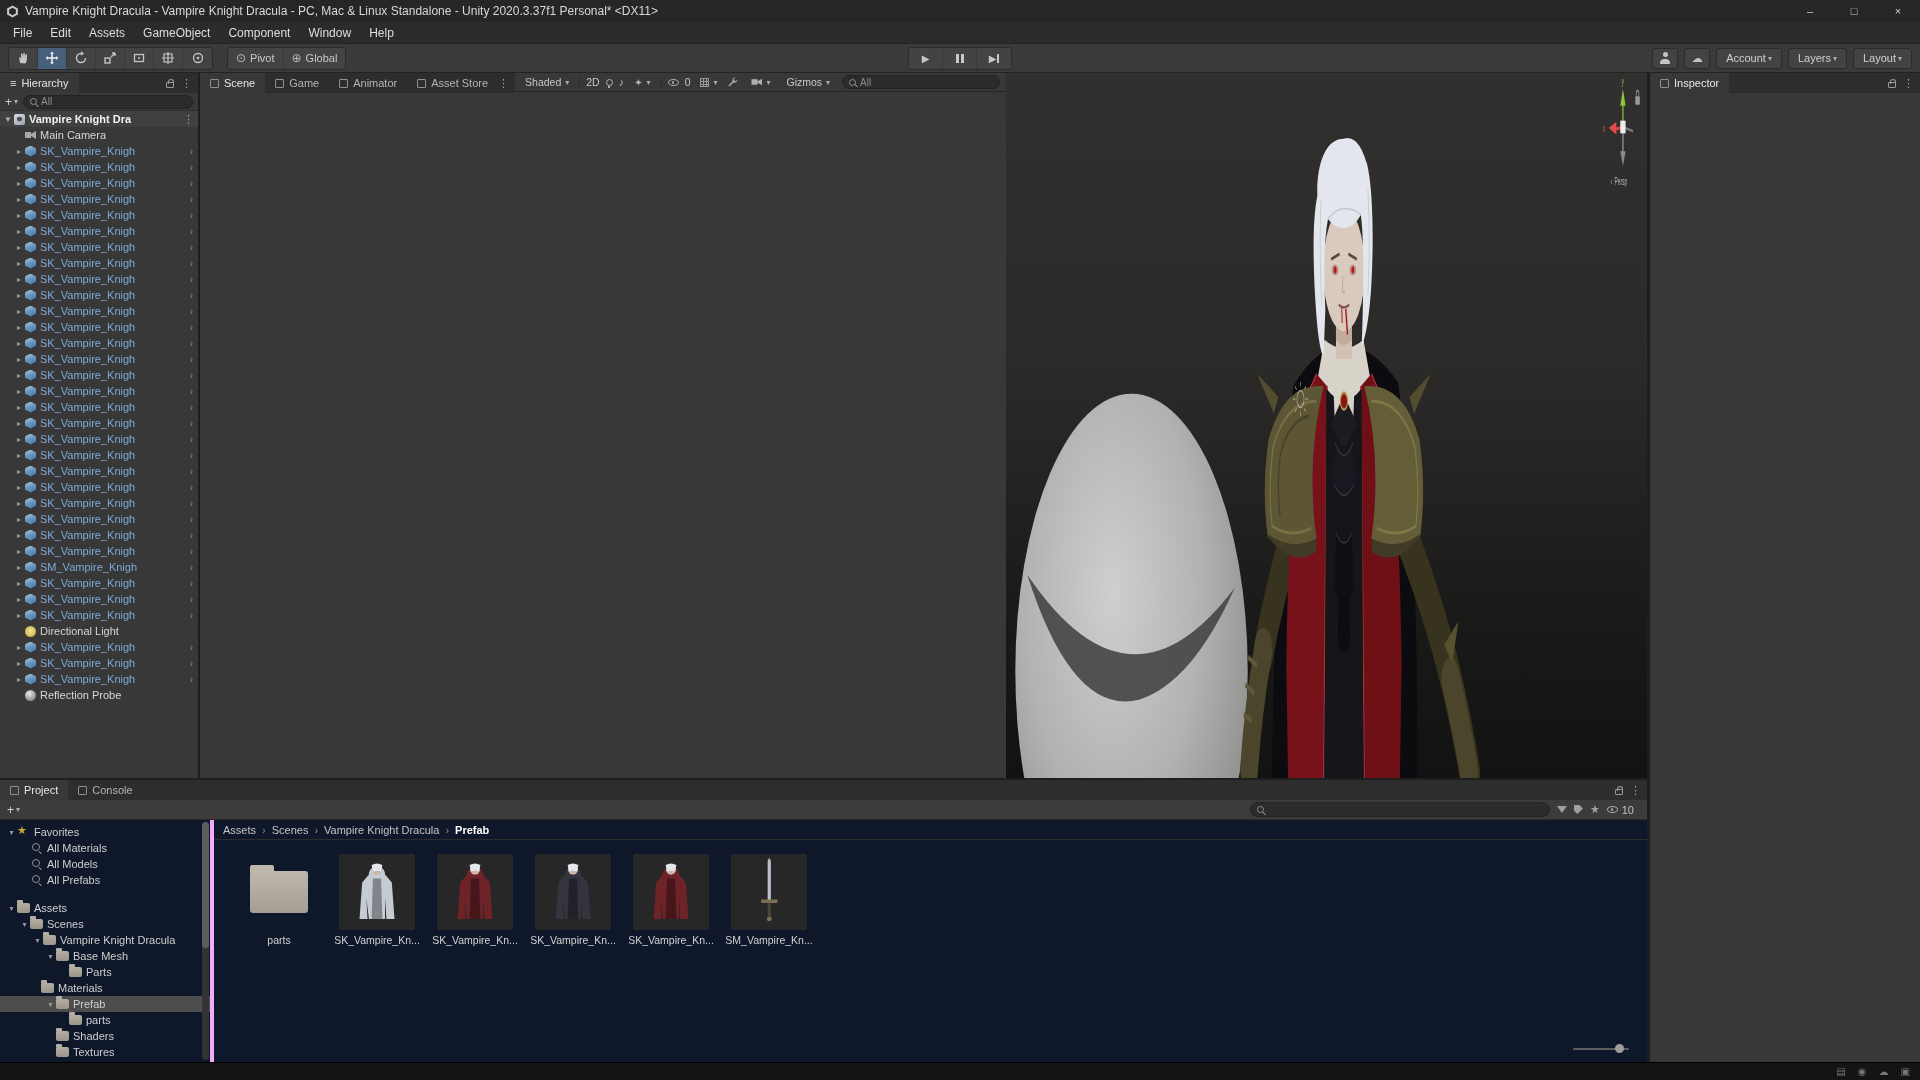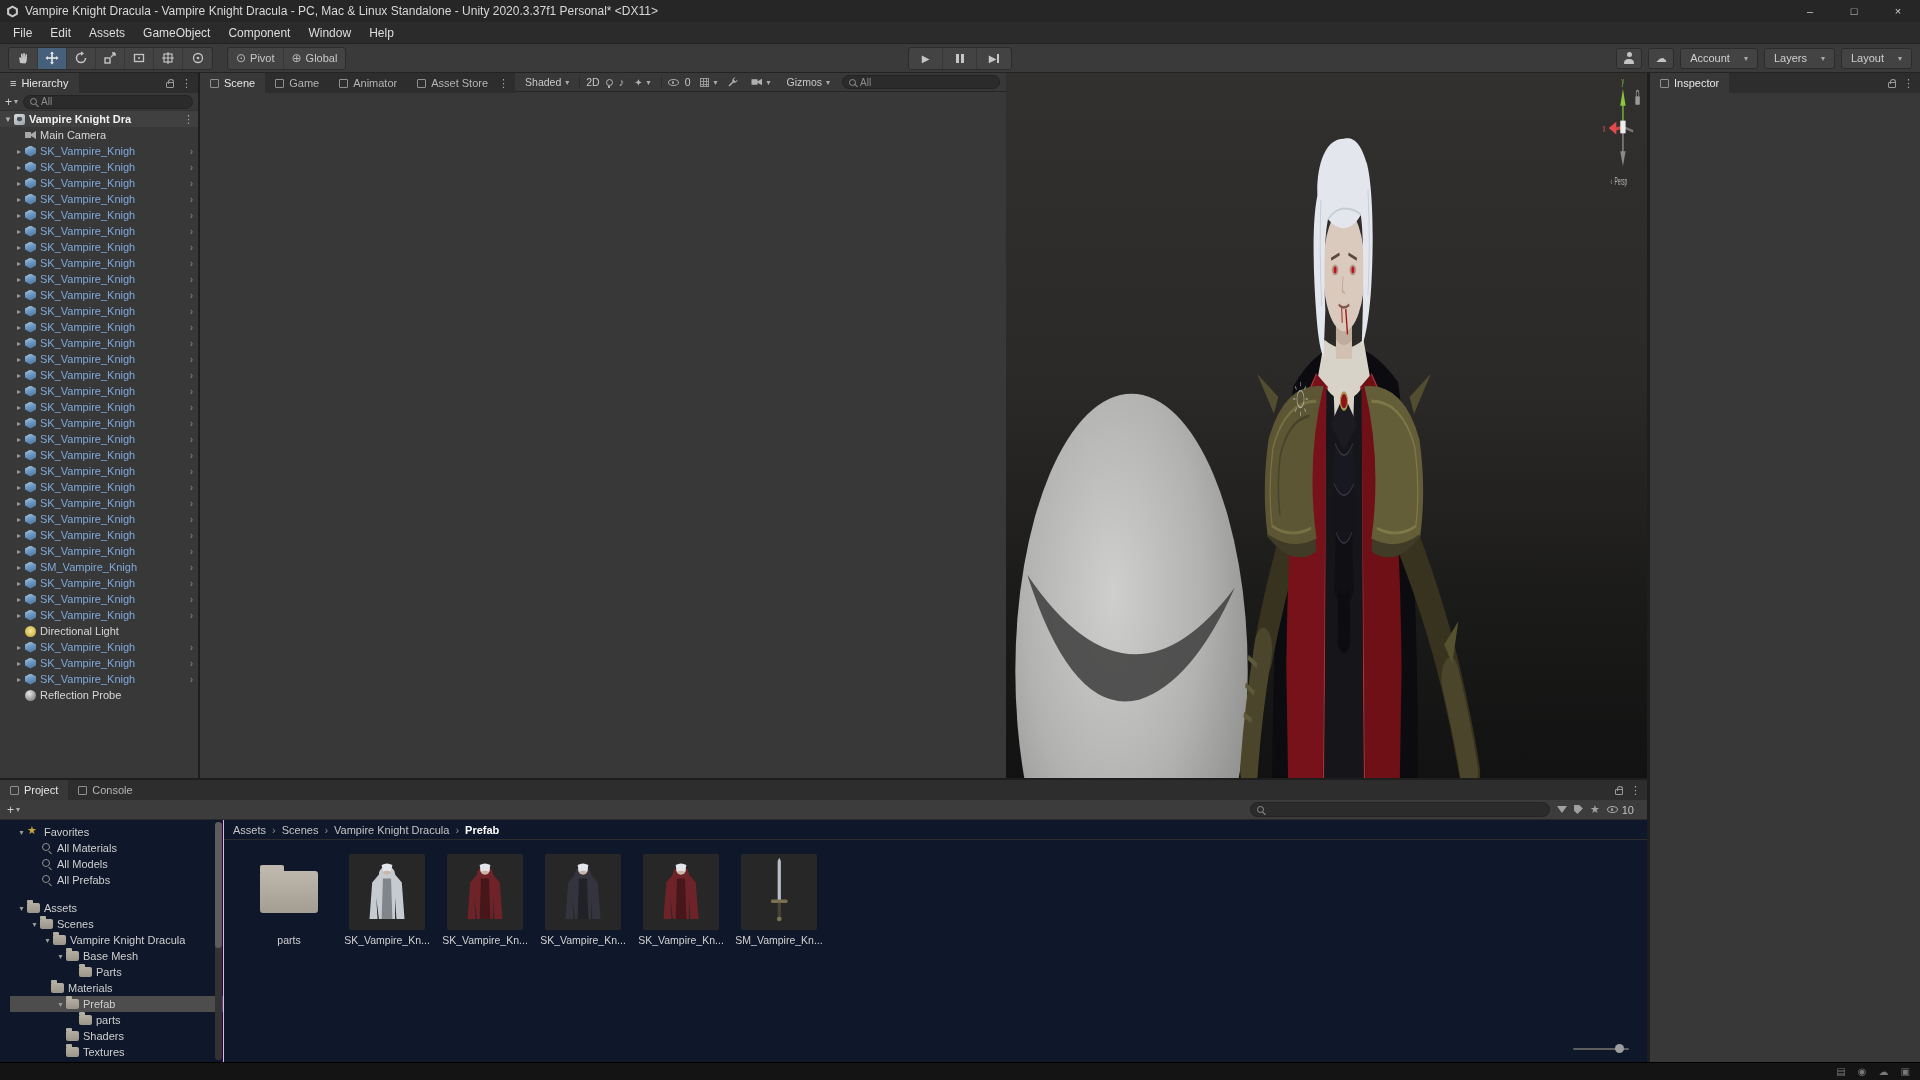--- a/index.html
+++ b/index.html
@@ -35,21 +35,21 @@
   .transport-btn{width:34px;height:21px;display:flex;align-items:center;justify-content:center;color:#c6c6c6;border-right:1px solid #383838;font-size:10px;}
   .transport-btn:last-child{border-right:none;}
   .pause-bars{display:flex;gap:2px;}
   .pause-bars i{width:3px;height:9px;background:#c6c6c6;display:block;}
   .step-bar{width:2px;height:9px;background:#c6c6c6;display:inline-block;margin-left:1px;}
   .tb-right{margin-left:auto;display:flex;align-items:center;gap:6px;}
   .icon-btn{width:26px;height:21px;display:flex;align-items:center;justify-content:center;background:#434343;border:1px solid #2b2b2b;border-radius:3px;color:#c4c4c4;}
   .person{width:12px;height:12px;position:relative;}
   .person::before{content:"";position:absolute;left:3.5px;top:0;width:5px;height:5px;border-radius:50%;background:#c4c4c4;}
   .person::after{content:"";position:absolute;left:1px;bottom:0;width:10px;height:5px;border-radius:5px 5px 1px 1px;background:#c4c4c4;}
-  .dd-btn{height:21px;display:flex;align-items:center;gap:14px;padding:0 9px;background:#434343;border:1px solid #2b2b2b;border-radius:3px;color:#d0d0d0;font-size:11px;}
+  .dd-btn{height:21px;display:flex;align-items:center;gap:2px;padding:0 9px;background:#434343;border:1px solid #2b2b2b;border-radius:3px;color:#d0d0d0;font-size:11px;}
   .caret{font-size:8px;color:#aaa;}
 
   
   .content-row{height:989px;display:flex;flex:none;}
   .left-col{width:1647px;display:flex;flex-direction:column;flex:none;}
   .main-top{height:705px;display:flex;flex:none;}
   .v-divider{width:3px;background:#1e1e1e;flex:none;}
 
   
   .strip{height:20px;background:#2d2d2d;display:flex;align-items:stretch;flex:none;}
@@ -115,21 +115,21 @@
 
   
   .project{height:284px;border-top:2px solid #1e1e1e;background:#0f172a;display:flex;flex-direction:column;flex:none;}
   .proj-toolbar{height:20px;background:#3c3c3c;border-bottom:1px solid #2a2a2a;display:flex;align-items:center;gap:7px;padding:0 7px;flex:none;}
   .proj-toolbar .searchbox{width:300px;margin-left:auto;height:15px;}
   .funnel{width:0;height:0;border-left:5px solid transparent;border-right:5px solid transparent;border-top:7px solid #a0a0a0;}
   .tagic{width:9px;height:9px;background:#a0a0a0;clip-path:polygon(0 0,60% 0,100% 40%,40% 100%,0 60%);}
   .staric{color:#a0a0a0;font-size:11px;line-height:1;}
   .hidden-count{display:flex;align-items:center;gap:4px;color:#c0c0c0;margin-right:6px;}
   .proj-body{flex:1;display:flex;min-height:0;}
-  .proj-tree{width:214px;border-right:1px solid #f0abfc;position:relative;padding-top:4px;overflow:hidden;flex:none;margin-left:10px;}
+  .proj-tree{width:214px;border-right:4px solid #f0abfc;position:relative;padding-top:4px;overflow:hidden;flex:none;}
   .p-row{height:16px;display:flex;align-items:center;font-size:11px;color:#cfcfcf;white-space:nowrap;}
   .p-row.selected{background:#4d4d4d;}
   .p-row.gap{margin-top:12px;}
   .p-tri{width:11px;text-align:center;color:#9a9a9a;font-size:8px;flex:none;visibility:hidden;}
   .p-tri::before{content:"\25BE";}
   .p-row.expanded .p-tri{visibility:visible;}
   .p-icon{width:13px;height:10px;margin-right:4px;flex:none;position:relative;}
   .p-icon.folder{background:linear-gradient(#b3ada2,#9a948a);border-radius:1px 2px 2px 2px;}
   .p-icon.folder::before{content:"";position:absolute;top:-3px;left:0;width:6px;height:3px;background:#b3ada2;border-radius:1px 1px 0 0;}
   .p-icon.star{background:none;}

